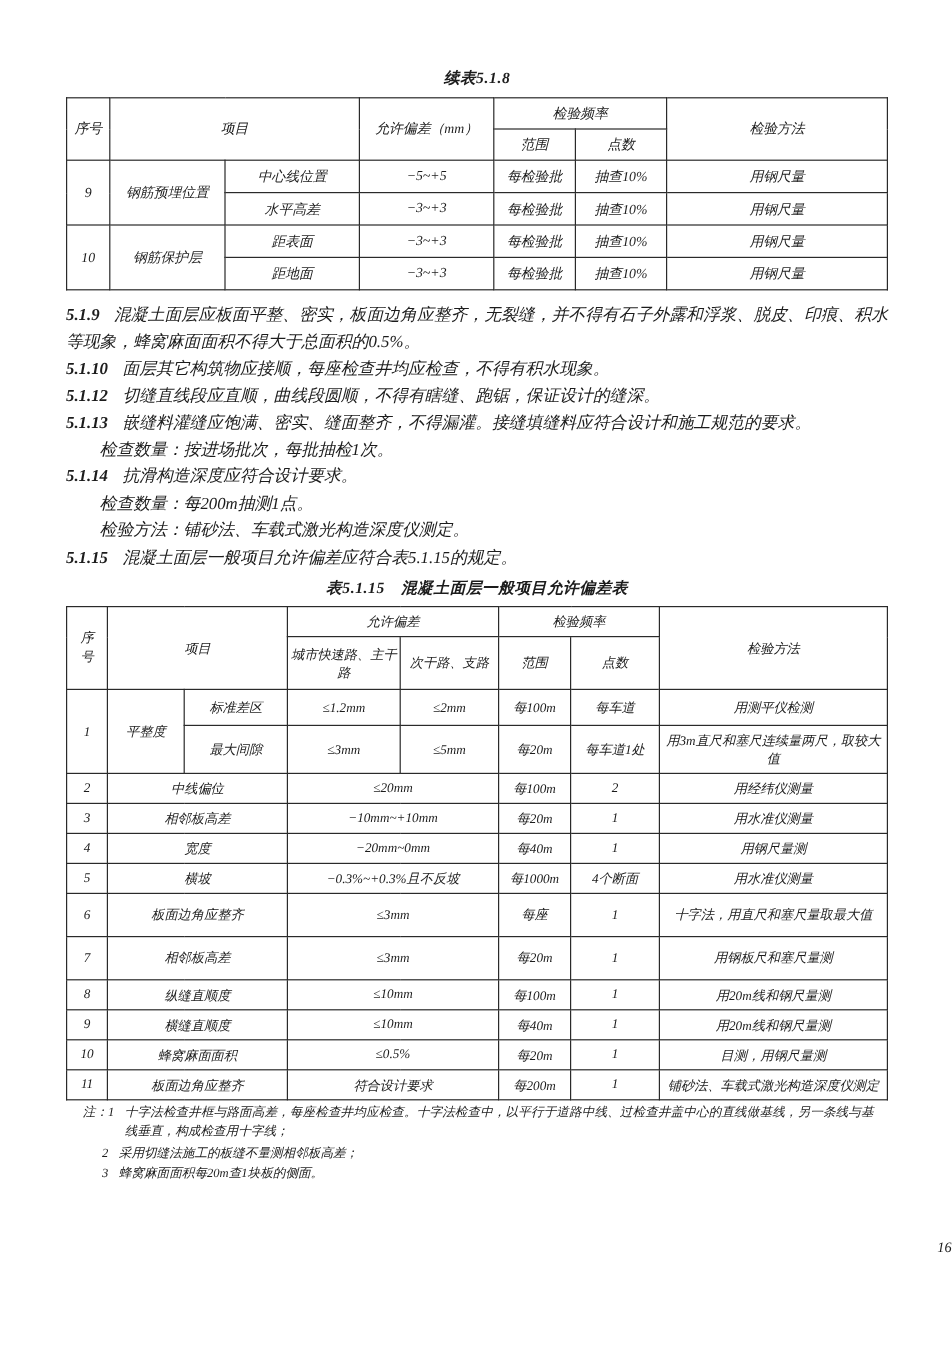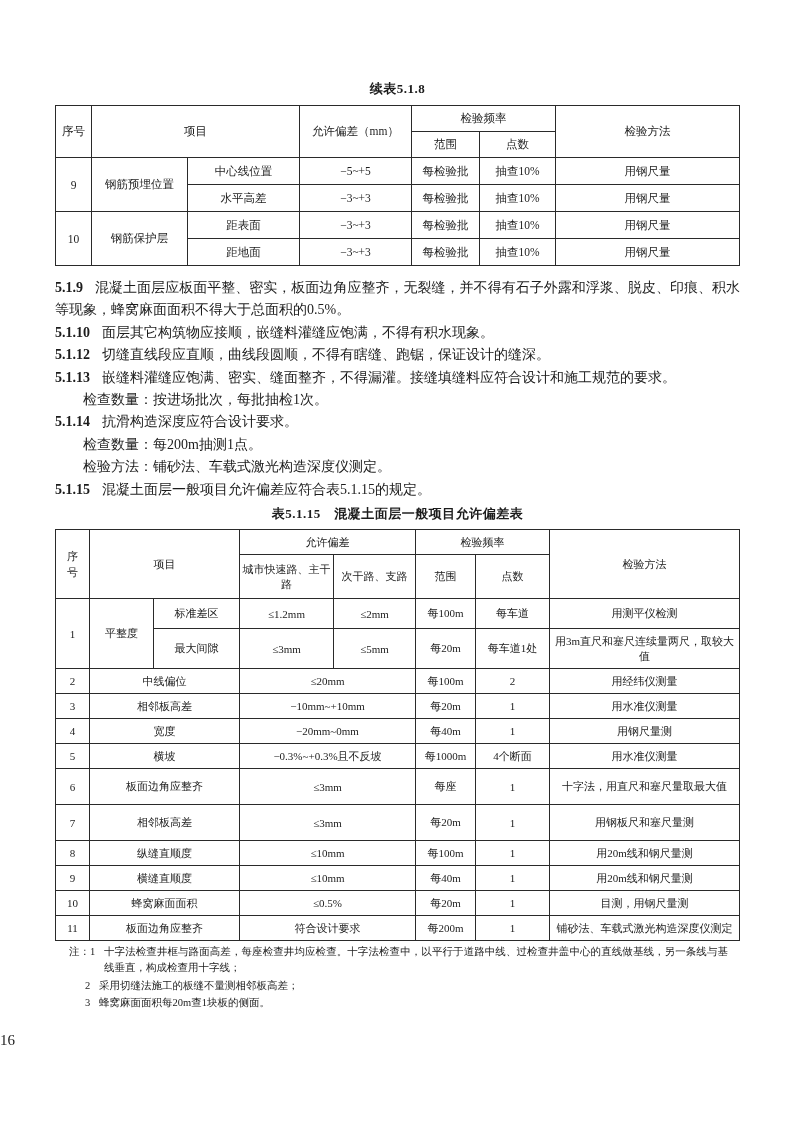--- a/index.html
+++ b/index.html
@@ -5,21 +5,22 @@
   html, body { margin: 0; padding: 0; background: #ffffff; }
   .page {
     position: relative;
     width: 793px;
     height: 1123px;
     margin: 0 auto;
     background: #ffffff;
     color: #1c1c1c;
     font-family: "Liberation Serif", "DejaVu Serif", serif;
     box-sizing: border-box;
-    padding: 80px 53px 0 55px;
+    padding: 56px 53px 0 55px;
+    font-style: italic;
   }
   .caption {
     text-align: center;
     font-weight: bold;
     font-size: 13px;
     margin-bottom: 7px;
     letter-spacing: 0.5px;
   }
   table {
     border-collapse: collapse;
@@ -54,22 +55,22 @@
     line-height: 1.55;
   }
   .note-row { display: flex; margin-bottom: 1px; }
   .note-prefix { flex: 0 0 30px; text-align: left; padding-left: 14px; box-sizing: border-box; white-space: nowrap; }
   .note-num { flex: 0 0 14px; }
   .note-text { flex: 1 1 auto; text-align: justify; padding-right: 12px; }
   .page-number {
     position: absolute;
     left: 0; right: 0;
     top: 1032px;
-    text-align: left;
-    font-size: 15px;
+    text-align: right;
+    font-size: 12px;
   }
   
   .t1 tr.hrow1 { height: 26px; }
   .t1 tr.hrow2 { height: 26px; }
   .t1 tr.drow  { height: 27px; }
   .t2 tr.hrow1 { height: 25px; }
   .t2 tr.hrow2 { height: 44px; }
   .t2 tr.r-sm  { height: 25px; }
   .t2 tr.r-md  { height: 30px; }
   .t2 tr.r-lg  { height: 40px; }
@@ -134,21 +135,21 @@
       <td>−3~+3</td>
       <td>每检验批</td>
       <td>抽查10%</td>
       <td>用钢尺量</td>
     </tr>
   </tbody>
     </table>
 
   <div class="paras">
     <p><span class="sec-num">5.1.9</span><span>混凝土面层应板面平整、密实，板面边角应整齐，无裂缝，并不得有石子外露和浮浆、脱皮、印痕、积水等现象，蜂窝麻面面积不得大于总面积的0.5%。</span></p>
-    <p><span class="sec-num">5.1.10</span><span>面层其它构筑物应接顺，嵌缝料灌缝应饱满，不得有积水现象。</span></p>
+    <p><span class="sec-num">5.1.10</span><span>面层其它构筑物应接顺，每座检查井均应检查，不得有积水现象。</span></p>
     <p><span class="sec-num">5.1.12</span><span>切缝直线段应直顺，曲线段圆顺，不得有瞎缝、跑锯，保证设计的缝深。</span></p>
     <p><span class="sec-num">5.1.13</span><span>嵌缝料灌缝应饱满、密实、缝面整齐，不得漏灌。接缝填缝料应符合设计和施工规范的要求。</span></p>
     <p class="indent"><span class="sec-num"></span><span>检查数量：按进场批次，每批抽检1次。</span></p>
     <p><span class="sec-num">5.1.14</span><span>抗滑构造深度应符合设计要求。</span></p>
     <p class="indent"><span class="sec-num"></span><span>检查数量：每200m抽测1点。</span></p>
     <p class="indent"><span class="sec-num"></span><span>检验方法：铺砂法、车载式激光构造深度仪测定。</span></p>
     <p><span class="sec-num">5.1.15</span><span>混凝土面层一般项目允许偏差应符合表5.1.15的规定。</span></p>
   </div>
 
   <div class="caption t2-caption">表5.1.15　混凝土面层一般项目允许偏差表</div>

